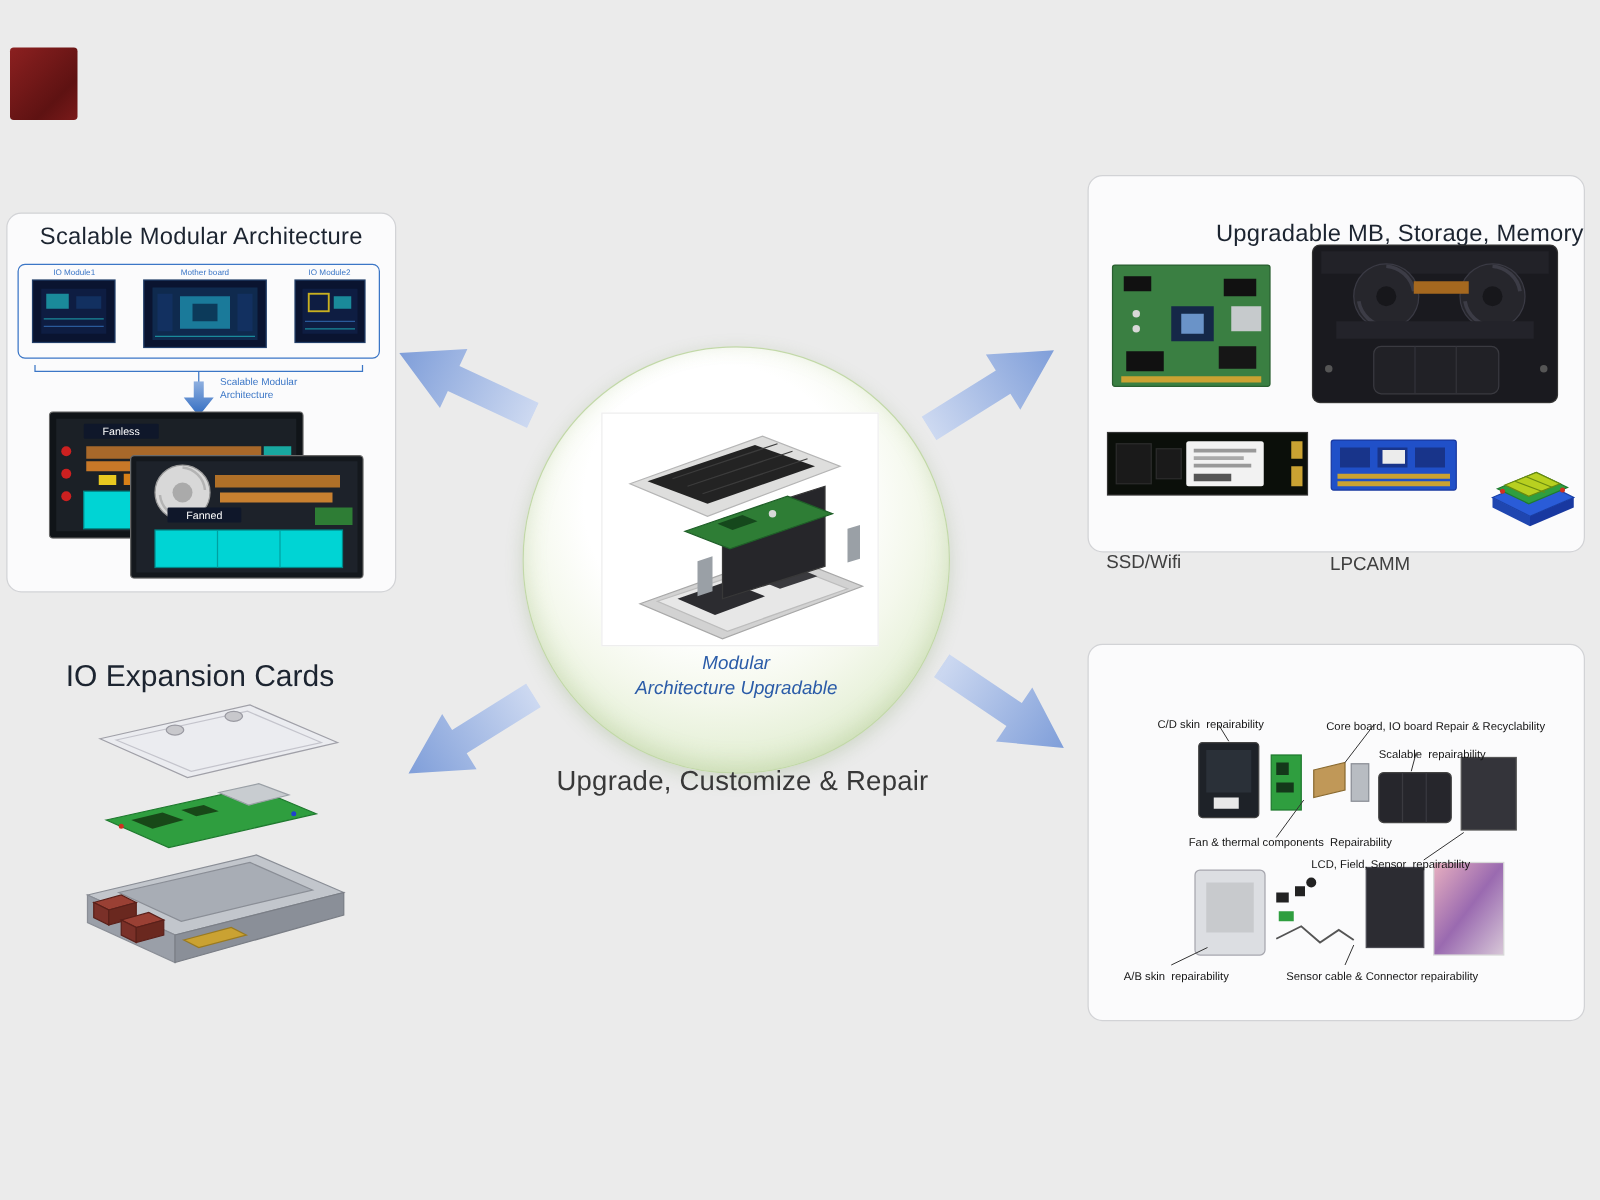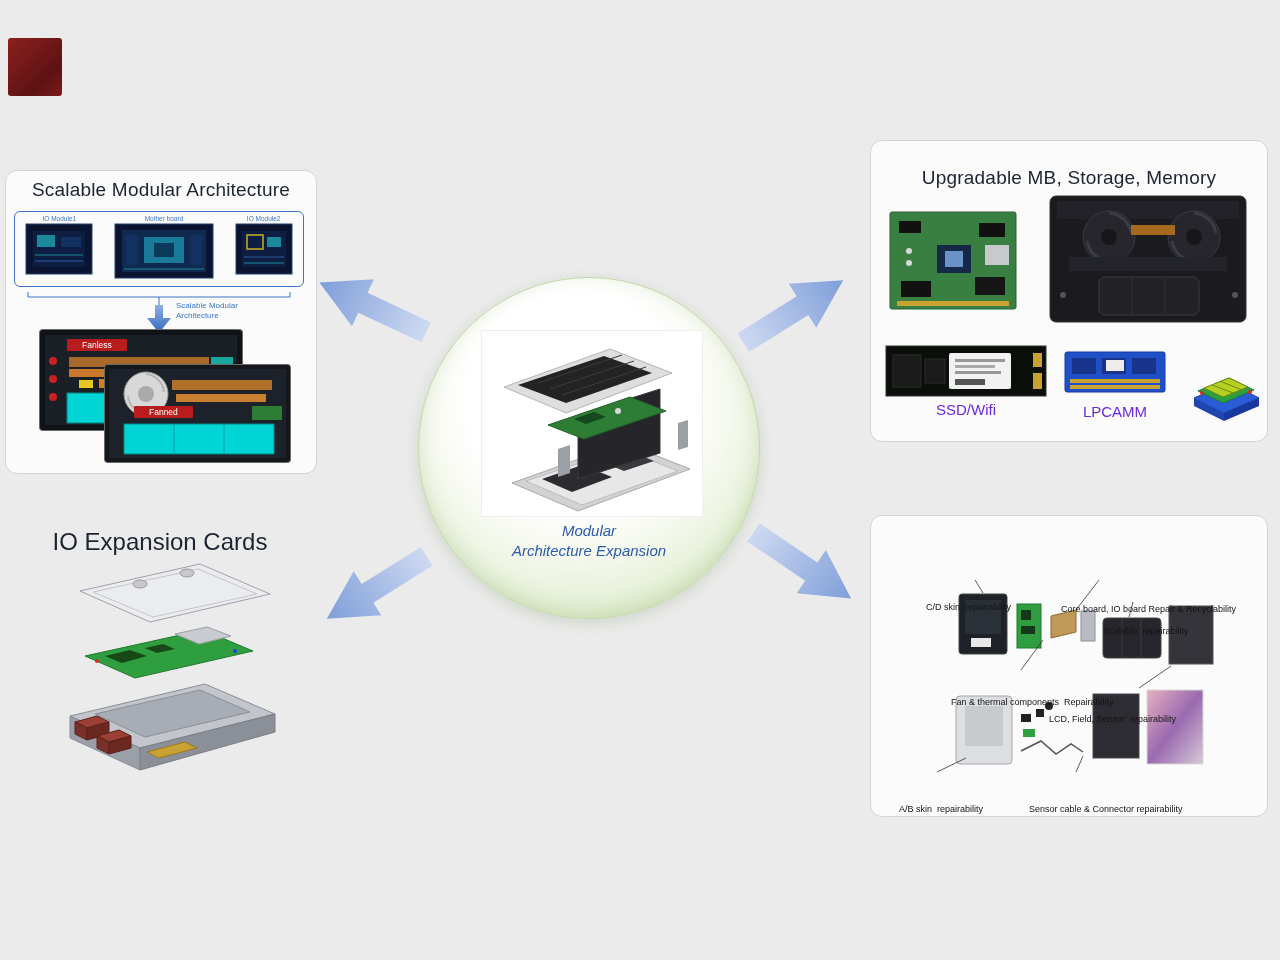--- a/index.html
+++ b/index.html
@@ -14,28 +14,28 @@
                  color:#1c2430; letter-spacing:0.2px; }
 
   
   .blue-box { position:absolute; left:8px; top:40px; width:290px; height:76px;
               border:1.5px solid #3b76c6; border-radius:6px; display:flex;
               justify-content:space-around; align-items:flex-start; padding-top:3px; box-sizing:border-box; }
   .mod { display:flex; flex-direction:column; align-items:center; }
   .mod-label { font-size:6.5px; color:#3b76c6; margin-bottom:1px; }
   .arrow-caption { position:absolute; left:170px; top:130px; width:82px; font-size:8px;
                    line-height:1.25; color:#3b76c6; }
-  .badge { position:absolute; background:#b91c1c; color:#fff; font-size:8.5px;
+  .badge { position:absolute; background:#0f172a; color:#fff; font-size:8.5px;
            padding:1px 15px; border-radius:1px; }
 
   
-  .img-caption { position:absolute; text-align:center; font-size:15px; color:#6d28d9; }
-
-  
-  .ann { position:absolute; font-size:9px; color:#141414; white-space:pre;margin-top:28px; }
+  .img-caption { position:absolute; text-align:left; font-size:15px; color:#404040;margin-top:40px; }
+
+  
+  .ann { position:absolute; font-size:9px; color:#141414; white-space:pre; }
 
   
   .bubble { position:absolute; left:418px; top:277px; width:340px; height:340px; border-radius:50%;
             background:radial-gradient(circle at 46% 36%, #ffffff 38%, #f4f8ec 56%, #e2eed2 76%, #cfe3b8 94%, #c5dcab 100%);
             box-shadow:0 4px 14px rgba(120,150,90,0.25), inset 0 -6px 18px rgba(140,170,100,0.25);
             border:1px solid #c2d8a8; }
   .bubble-img { position:absolute; left:62px; top:52px; width:220px; height:185px; background:#ffffff;
                 border:1px solid #eee; }
   .bubble-title { position:absolute; left:0; right:0; top:243px; text-align:center; font-style:italic;
                   color:#2b5ca8; font-size:15px; line-height:1.35; }
@@ -109,23 +109,24 @@
 
         <polygon points="22,56 128,18 190,42 84,82" fill="#dededd" stroke="#b5b5b5"></polygon>
         <polygon points="36,54 122,25 170,42 84,72" fill="#232323"></polygon>
         <line x1="56" y1="52" x2="140" y2="24" stroke="#3c3c3c" stroke-width="1"></line>
         <line x1="68" y1="58" x2="152" y2="30" stroke="#3c3c3c" stroke-width="1"></line>
         <line x1="80" y1="64" x2="164" y2="36" stroke="#3c3c3c" stroke-width="1"></line>
       </svg>
     </div>
     <div class="bubble-title">
       <div>Modular</div>
-      <div>Architecture Expansion</div>
+      <div>Architecture Upgradable</div>
     </div>
   </div>
+  <div class="subtitle">Upgrade, Customize &amp; Repair</div>
 
   <div class="panel" style="left:5px; top:170px; width:310px; height:302px;">
     <div class="panel-title" style="top:8px;">Scalable Modular Architecture</div>
 
     <div class="blue-box">
       <div class="mod">
         <div class="mod-label">IO Module1</div>
         <svg width="68" height="52" viewBox="0 0 68 52">
           <rect x="1" y="1" width="66" height="50" fill="#0a1430" stroke="#24406a"></rect>
           <rect x="8" y="8" width="52" height="36" fill="#0e1d42"></rect>
@@ -205,21 +206,21 @@
         <rect x="148" y="42" width="30" height="14" fill="#2e7d35"></rect>
         <rect x="20" y="60" width="150" height="30" fill="#00d4d4" stroke="#008888"></rect>
         <line x1="70" y1="60" x2="70" y2="90" stroke="#00a0a0"></line>
         <line x1="120" y1="60" x2="120" y2="90" stroke="#00a0a0"></line>
       </svg>
       <div class="badge" style="left:30px; top:42px;">Fanned</div>
     </div>
   </div>
 
   <div class="panel" style="left:870px; top:140px; width:396px; height:300px;">
-    <div class="panel-title" style="top:26px;">Upgradable MB, Storage, Memory</div>
+    <div class="panel-title" style="top:36px;text-align:right;">Upgradable MB, Storage, Memory</div>
 
     <svg class="abs" style="left:18px; top:70px;" width="128" height="99" viewBox="0 0 128 99">
       <rect x="1" y="1" width="126" height="97" fill="#3a7f42" stroke="#2a5f30" rx="2"></rect>
       <rect x="10" y="10" width="22" height="12" fill="#111"></rect>
       <rect x="90" y="12" width="26" height="14" fill="#111"></rect>
       <rect x="12" y="70" width="30" height="16" fill="#111"></rect>
       <rect x="86" y="66" width="30" height="18" fill="#161616"></rect>
       <rect x="96" y="34" width="24" height="20" fill="#c6cacc"></rect>
       <rect x="48" y="34" width="34" height="28" fill="#152848"></rect>
       <rect x="56" y="40" width="18" height="16" fill="#6a93c8"></rect>

